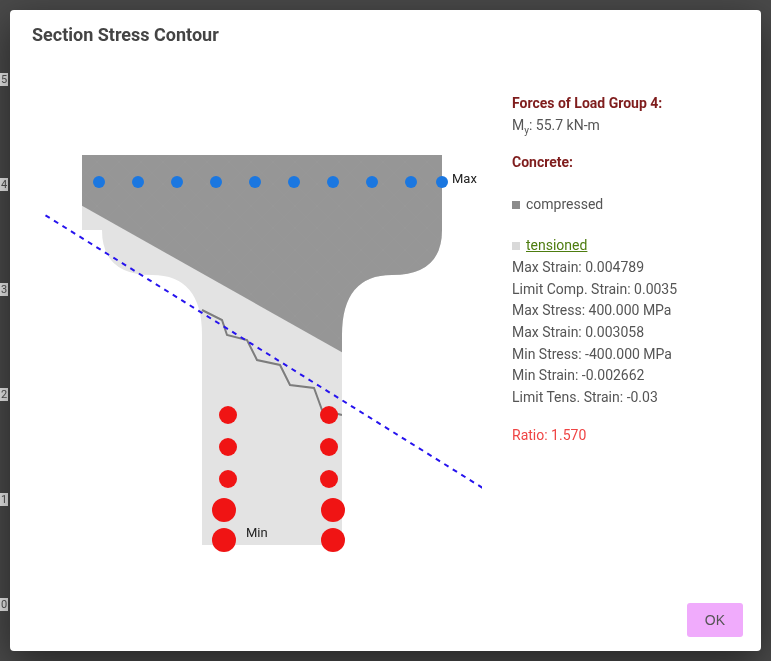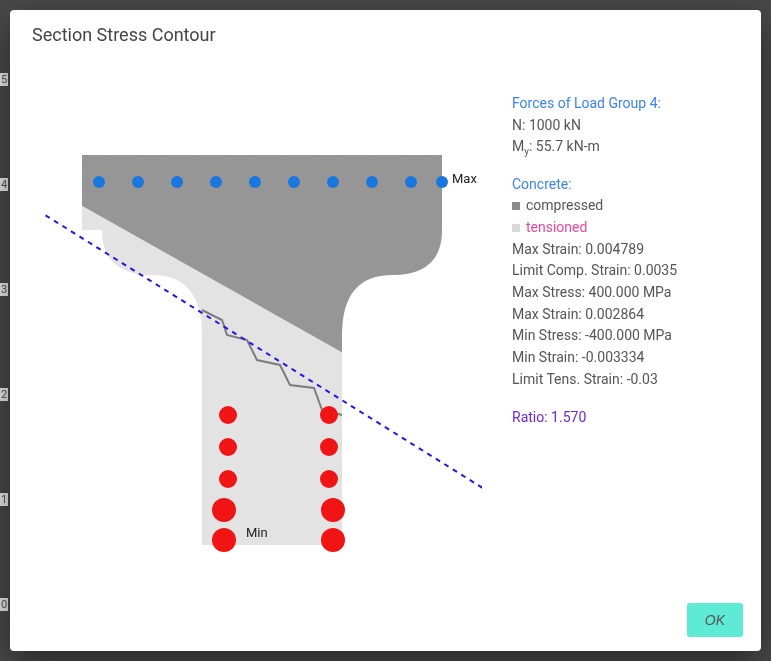--- a/index.html
+++ b/index.html
@@ -12,65 +12,64 @@
     width: 751px; height: 641px;
     background: #fff;
     border-radius: 4px;
     box-shadow: 0 12px 40px rgba(0,0,0,0.5);
     display: flex;
     flex-direction: column;
   }
   .modal-header {
     padding: 14px 22px 10px 22px;
     font-size: 18px;
-    font-weight: 400;
+    font-weight: 700;
     color: #444;
   }
   .modal-body {
     flex: 1;
     display: flex;
     padding: 10px 22px 0 22px;
     gap: 30px;
   }
   .diagram-pane {
     flex: 0 0 450px;
     position: relative;
   }
   .diagram-pane svg { position: absolute; top: 20px; left: 10px; }
   .info-pane {
     flex: 1;
     font-size: 14px;
     color: #555;
     line-height: 1.55;
     padding-top: 28px;
   }
-  .info-pane .group-title { font-weight: 400; color: #3b82f6; margin-top: 14px; }
+  .info-pane .group-title { font-weight: 700; color: #7f1d1d; margin-top: 14px; }
   .info-pane .group-title:first-child { margin-top: 0; }
-  .info-pane .legend-line { display: flex; align-items: center; gap: 6px; }
+  .info-pane .legend-line { display: flex; align-items: center; gap: 6px; margin-top: 20px; }
   .info-pane .sw { width: 8px; height: 8px; display: inline-block; }
   .info-pane .sw.dark { background: #8b8b8b; }
   .info-pane .sw.light { background: #d9d9d9; }
-  .info-pane .muted { color: #ec4899; }
-  .info-pane .ratio { color: #6d28d9; margin-top: 16px; }
+  .info-pane .muted { color: #4d7c0f; text-decoration: underline; }
+  .info-pane .ratio { color: #ef4444; margin-top: 16px; }
   .info-pane sub { font-size: 10px; }
   .modal-footer {
     padding: 12px 18px 14px 18px;
     display: flex;
     justify-content: flex-end;
   }
   .btn-ok {
-    background: #5eead4;
+    background: #f0abfc;
     border: none;
     border-radius: 3px;
     padding: 9px 18px;
     font-size: 14px;
     color: #555;
     cursor: pointer;
     font-weight: 500;
-    font-style: italic;
   }
   .lbl { font-size: 13px; fill: #222; }
 </style>
 </head>
 <body>
 
 <div class="backdrop">
   <span class="axis-tick" style="top:73px">5</span>
   <span class="axis-tick" style="top:178px">4</span>
   <span class="axis-tick" style="top:283px">3</span>
@@ -145,39 +144,38 @@
 
         <line x1="-5" y1="125" x2="460" y2="415" stroke="#2613ee" stroke-width="2" stroke-dasharray="5 5"></line>
 
         <text class="lbl" x="410" y="98">Max</text>
         <text class="lbl" x="204" y="452">Min</text>
       </svg>
     </div>
 
     <div class="info-pane">
       <div class="group-title">Forces of Load Group 4:</div>
-      <div><span>N:</span> <span>1000 kN</span></div>
       <div><span>M</span><sub>y</sub><span>:</span> <span>55.7 kN-m</span></div>
 
       <div class="group-title">Concrete:</div>
       <div class="legend-line">
           <span class="sw dark"></span>
           <span>compressed</span>
         </div>
       <div class="legend-line muted">
           <span class="sw light"></span>
           <span>tensioned</span>
         </div>
       <div><span>Max Strain:</span> <span>0.004789</span></div>
       <div><span>Limit Comp. Strain:</span> <span>0.0035</span></div>
 
       <div><span>Max Stress:</span> <span>400.000 MPa</span></div>
-      <div><span>Max Strain:</span> <span>0.002864</span></div>
+      <div><span>Max Strain:</span> <span>0.003058</span></div>
       <div><span>Min Stress:</span> <span>-400.000 MPa</span></div>
-      <div><span>Min Strain:</span> <span>-0.003334</span></div>
+      <div><span>Min Strain:</span> <span>-0.002662</span></div>
       <div><span>Limit Tens. Strain:</span> <span>-0.03</span></div>
 
       <div class="ratio"><span>Ratio:</span> <span>1.570</span></div>
     </div>
 
   </div>
 
   <div class="modal-footer">
     <button class="btn-ok">OK</button>
   </div>

